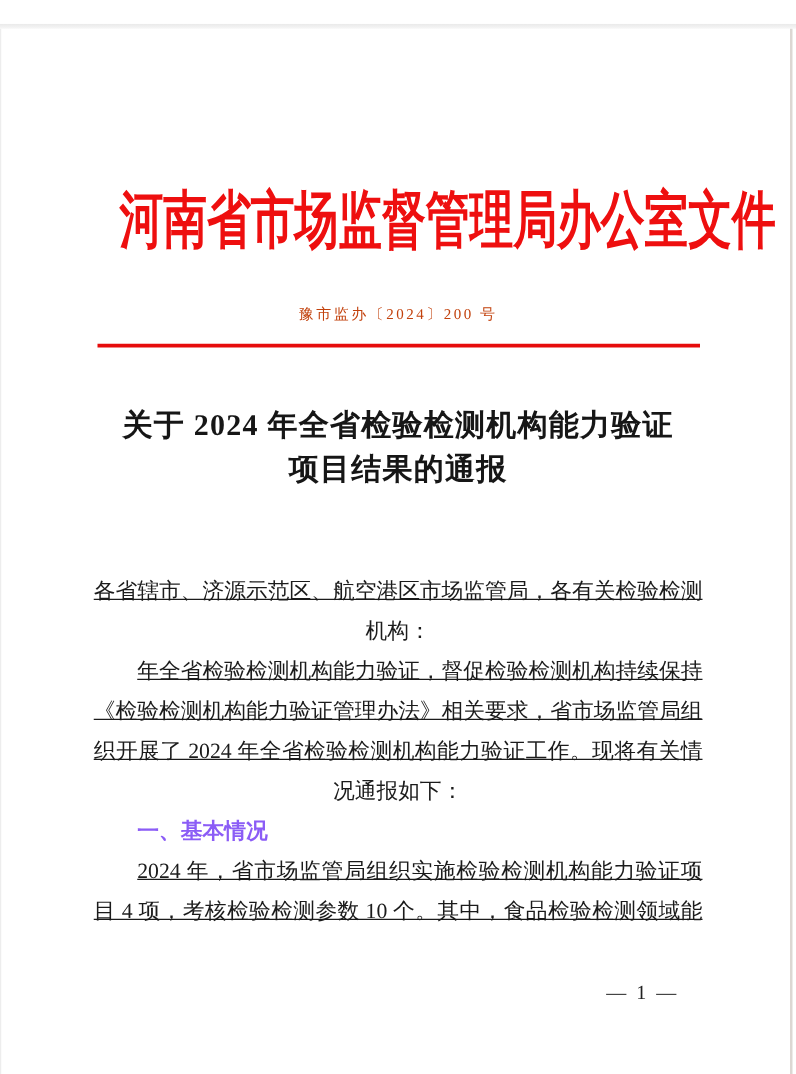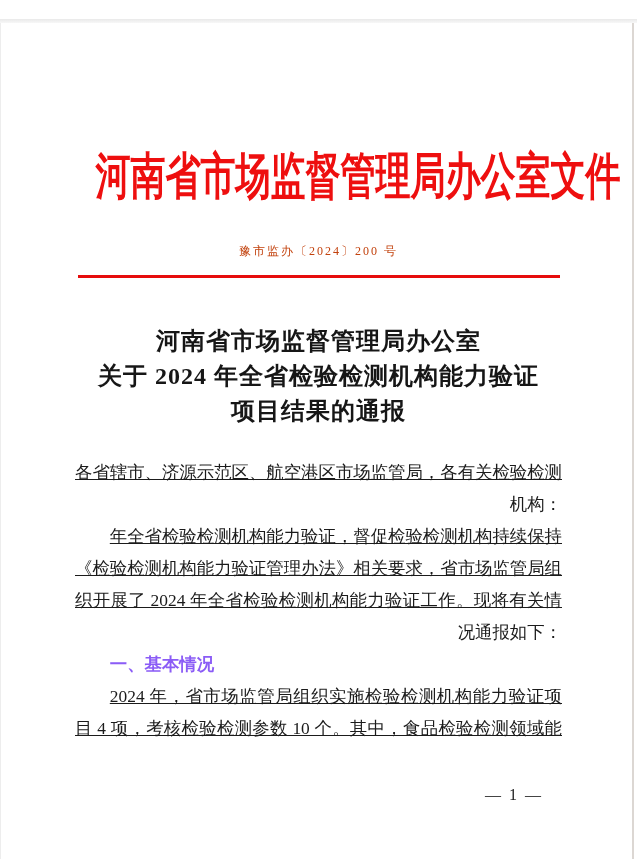--- a/index.html
+++ b/index.html
@@ -88,21 +88,21 @@
     font-size: 17.4px;
     line-height: 32px;
     color: #1b1b1b;
   }
   .line-full {
     text-align: justify;
     text-align-last: justify;
     text-decoration: underline;
   }
   .line-end {
-    text-align: right;
+    text-align: center;
   }
   .indent {
     text-indent: 2em;
   }
   .heading {
     font-family: "Liberation Sans", "DejaVu Sans", sans-serif;
     font-weight: 700;
     text-indent: 2em;
     color: #8b5cf6;
   }
@@ -125,21 +125,20 @@
   <div class="edge-right"></div>
   <div class="edge-bottom"></div>
 
   <div class="red-title">河南省市场监督管理局办公室文件</div>
 
   <div class="doc-number">豫市监办〔2024〕200 号</div>
 
   <div class="red-rule"></div>
 
   <div class="doc-title">
-    <div>河南省市场监督管理局办公室</div>
     <div>关于 2024 年全省检验检测机构能力验证</div>
     <div>项目结果的通报</div>
   </div>
 
   <div class="body-text">
     <div class="line-full">各省辖市、济源示范区、航空港区市场监管局，各有关检验检测</div>
     <div class="line-end">机构：</div>
     <div class="line-full indent">年全省检验检测机构能力验证，督促检验检测机构持续保持</div>
     <div class="line-full">《检验检测机构能力验证管理办法》相关要求，省市场监管局组</div>
     <div class="line-full">织开展了 2024 年全省检验检测机构能力验证工作。现将有关情</div>

